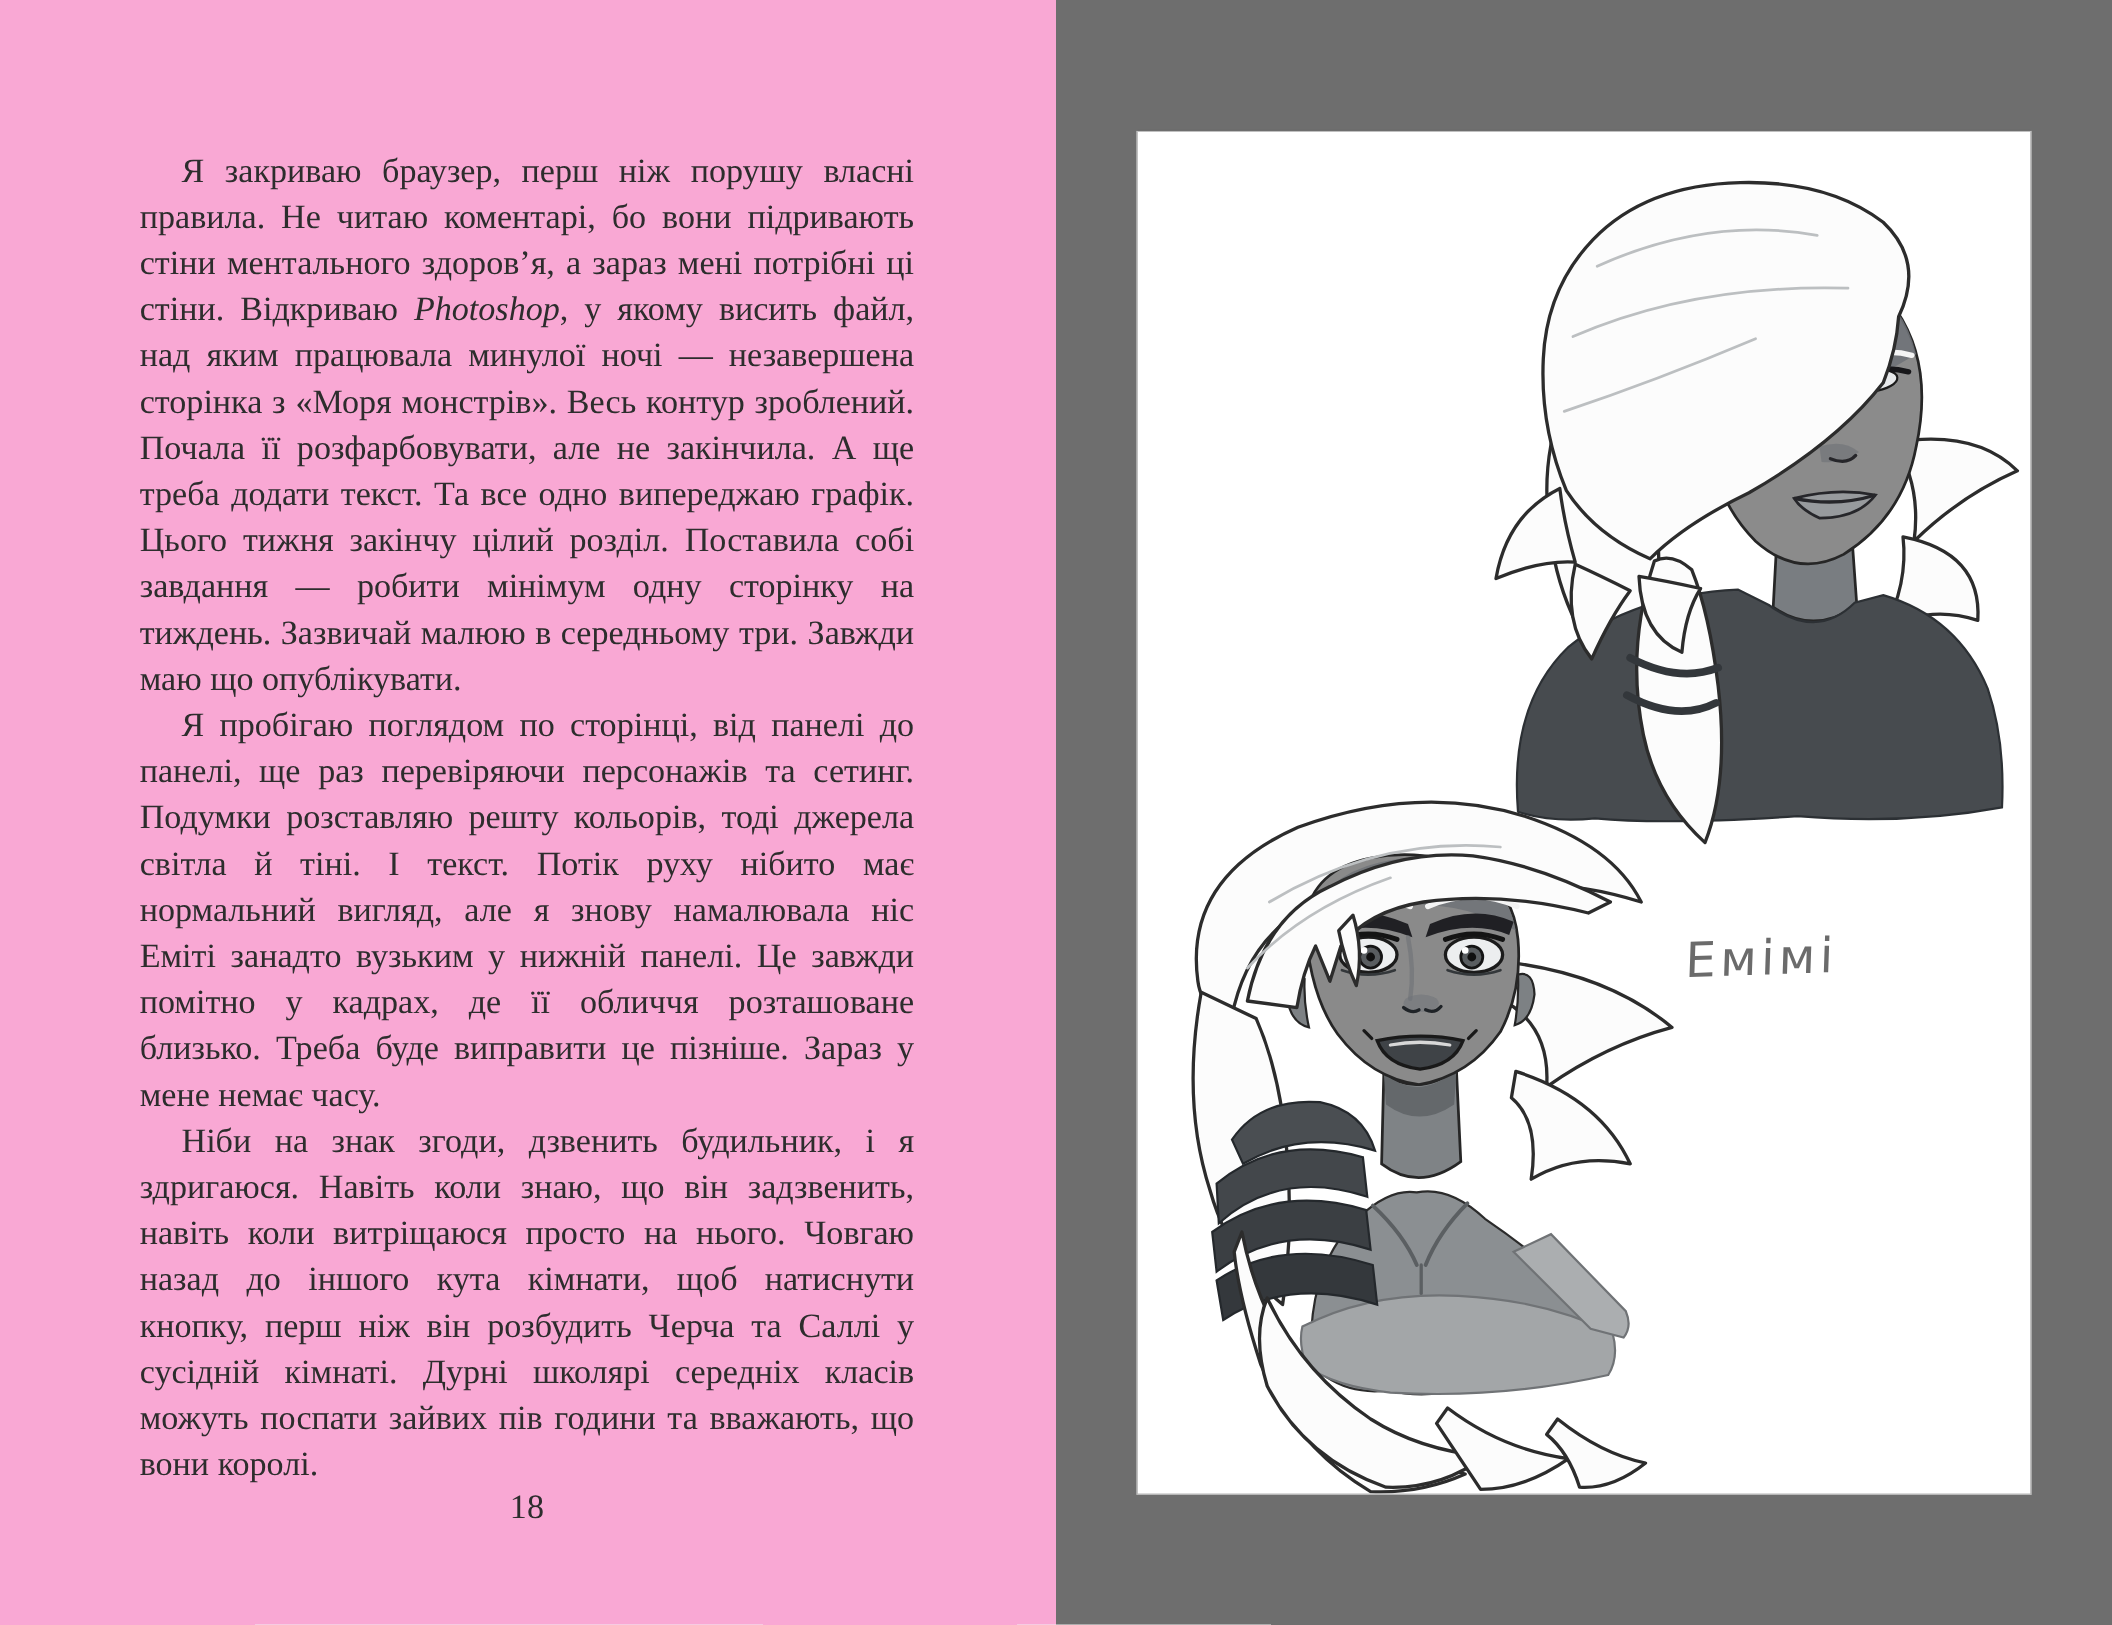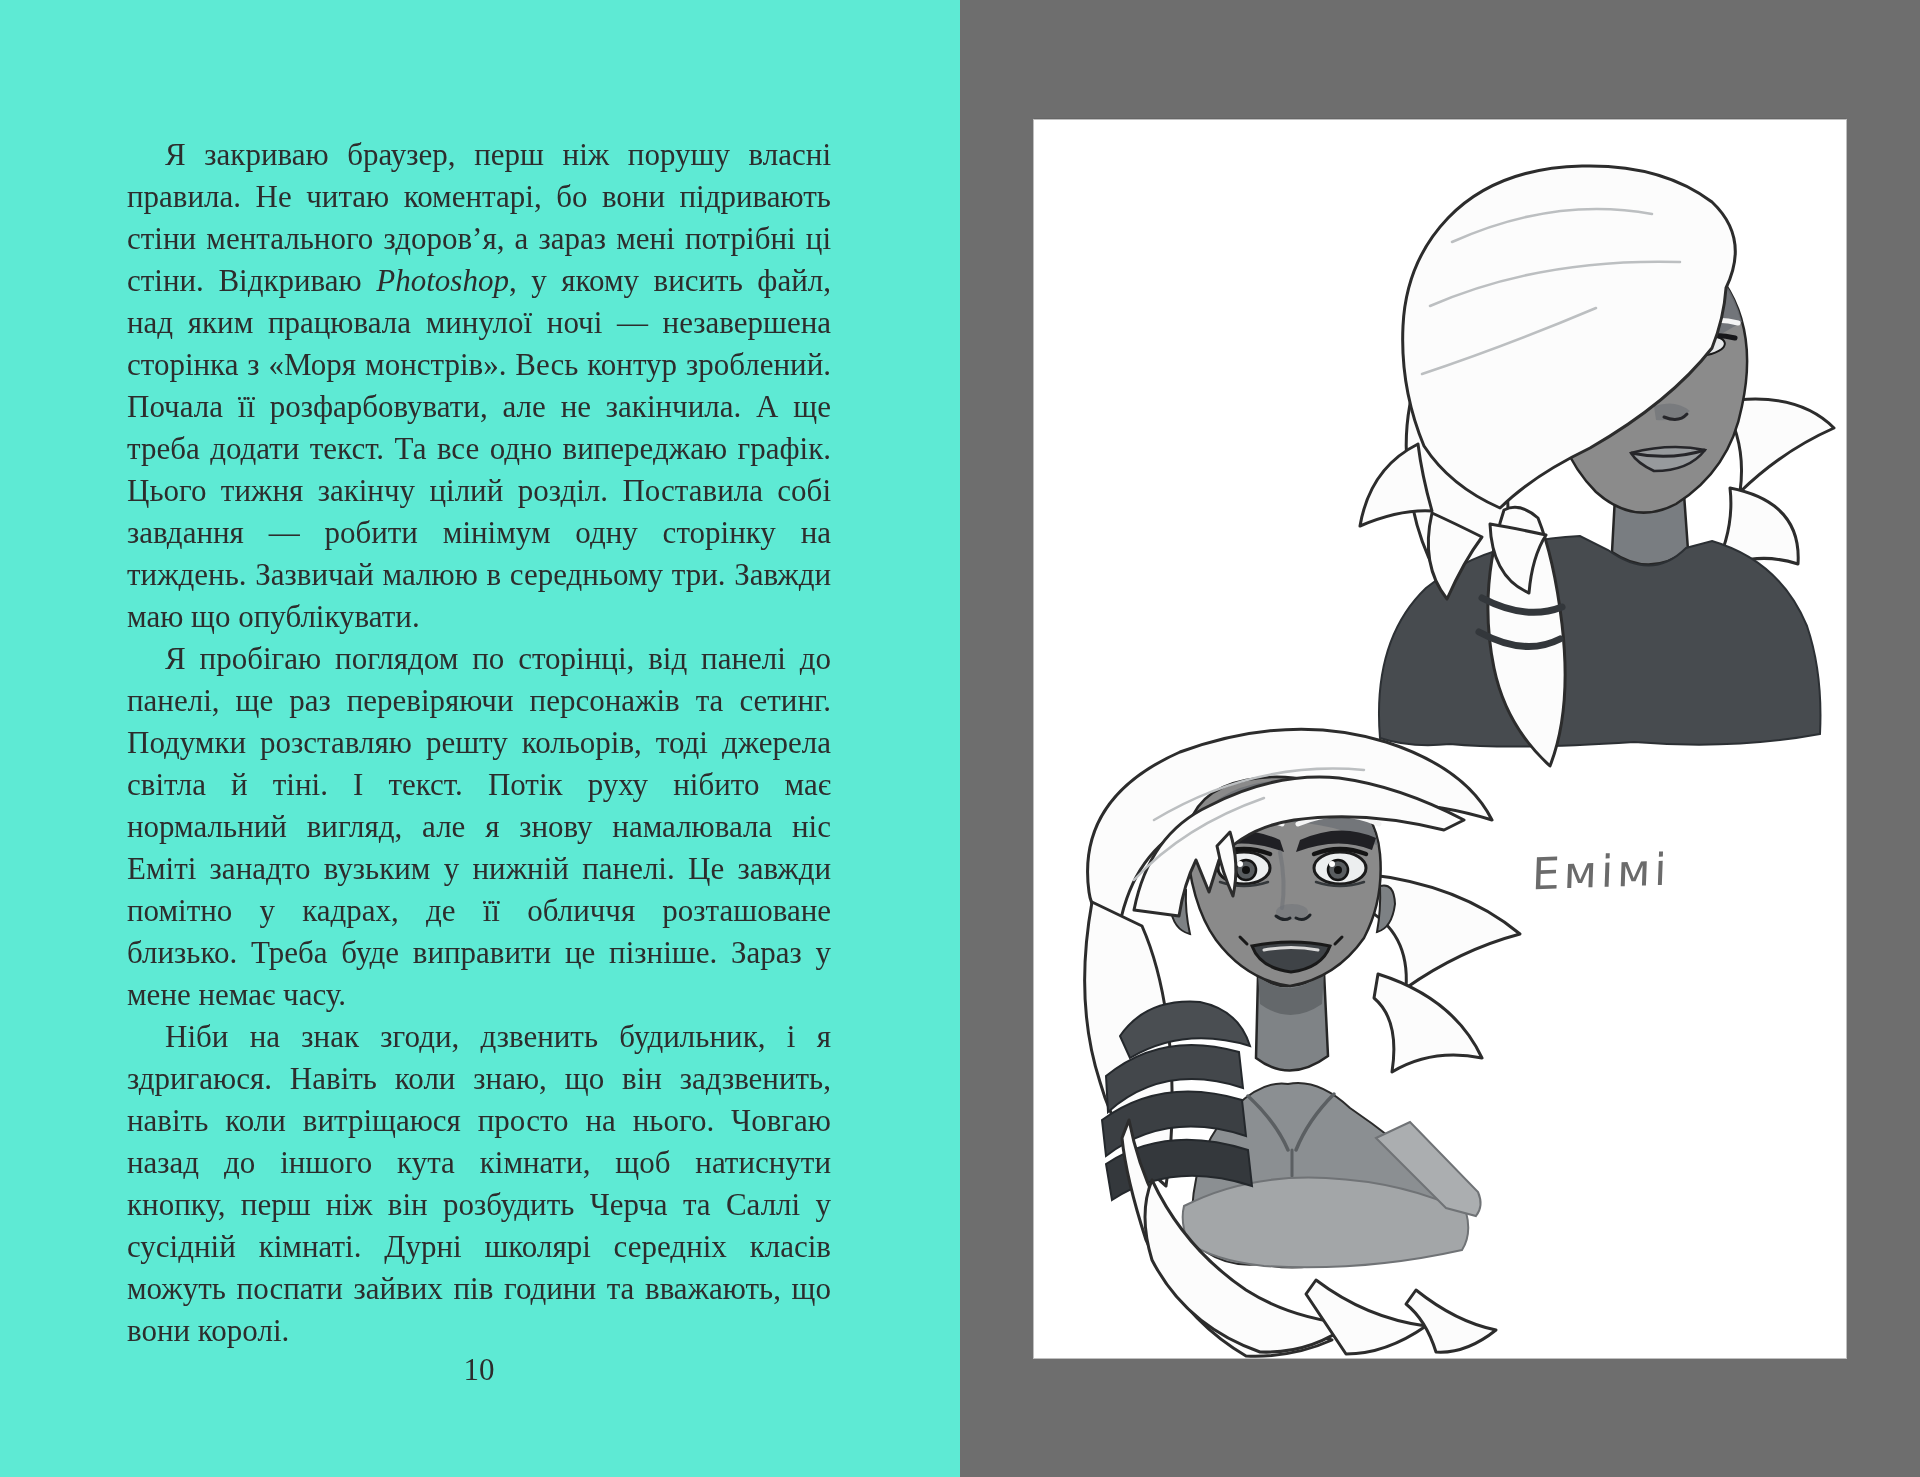--- a/index.html
+++ b/index.html
@@ -9,21 +9,21 @@
     height: 1477px;
     background: #ffffff;
     overflow: hidden;
   }
   .spread { position: relative; width: 1920px; height: 1477px; }
 
   
   .left-page {
     position: absolute; left: 0; top: 0;
     width: 960px; height: 1477px;
-    background: #5eead4;
+    background: #f9a8d4;
   }
   .text-column {
     position: absolute; left: 127px; top: 134px; width: 704px;
     font-family: "Liberation Serif", "DejaVu Serif", serif;
     font-size: 31px; line-height: 42px;
     color: #2d2d2d;
     text-align: justify;
   }
   .text-column p { margin: 0; text-indent: 38px; }
   .text-column em { font-style: italic; }
@@ -69,21 +69,21 @@
 <body>
 
 <div class="spread">
 
   <div class="left-page">
     <div class="text-column">
       <p><span>Я закриваю браузер, перш ніж порушу власні правила. Не читаю коментарі, бо вони підривають стіни ментального здоров’я, а зараз мені потрібні ці стіни. Відкриваю </span><em>Photoshop</em><span>, у якому висить файл, над яким працювала минулої ночі — незавершена сторінка з «Моря монстрів». Весь контур зроблений. Почала її розфарбовувати, але не закінчила. А ще треба додати текст. Та все одно випереджаю графік. Цього тижня закінчу цілий розділ. Поставила собі завдання — робити мінімум одну сторінку на тиждень. Зазвичай малюю в середньому три. Завжди маю що опублікувати.</span></p>
       <p>Я пробігаю поглядом по сторінці, від панелі до панелі, ще раз перевіряючи персонажів та сетинг. Подумки розставляю решту кольорів, тоді джерела світла й тіні. І текст. Потік руху нібито має нормальний вигляд, але я знову намалювала ніс Еміті занадто вузьким у нижній панелі. Це завжди помітно у кадрах, де її обличчя розташоване близько. Треба буде виправити це пізніше. Зараз у мене немає часу.</p>
       <p>Ніби на знак згоди, дзвенить будильник, і я здригаюся. Навіть коли знаю, що він задзвенить, навіть коли витріщаюся просто на нього. Човгаю назад до іншого кута кімнати, щоб натиснути кнопку, перш ніж він розбудить Черча та Саллі у сусідній кімнаті. Дурні школярі середніх класів можуть поспати зайвих пів години та вважають, що вони королі.</p>
     </div>
-    <div class="page-number">10</div>
+    <div class="page-number">18</div>
   </div>
 
   <div class="right-panel">
     <div class="art-frame">
 
       <svg viewBox="0 0 812 1238">
 
         <g>
           <path class="hair" d="M688,282 Q762,270 800,308 Q748,331 706,372 Q713,322 688,282 Z"></path>
           <path class="hair" d="M696,368 Q768,382 764,444 Q717,429 678,454 Q701,411 696,368 Z"></path>

